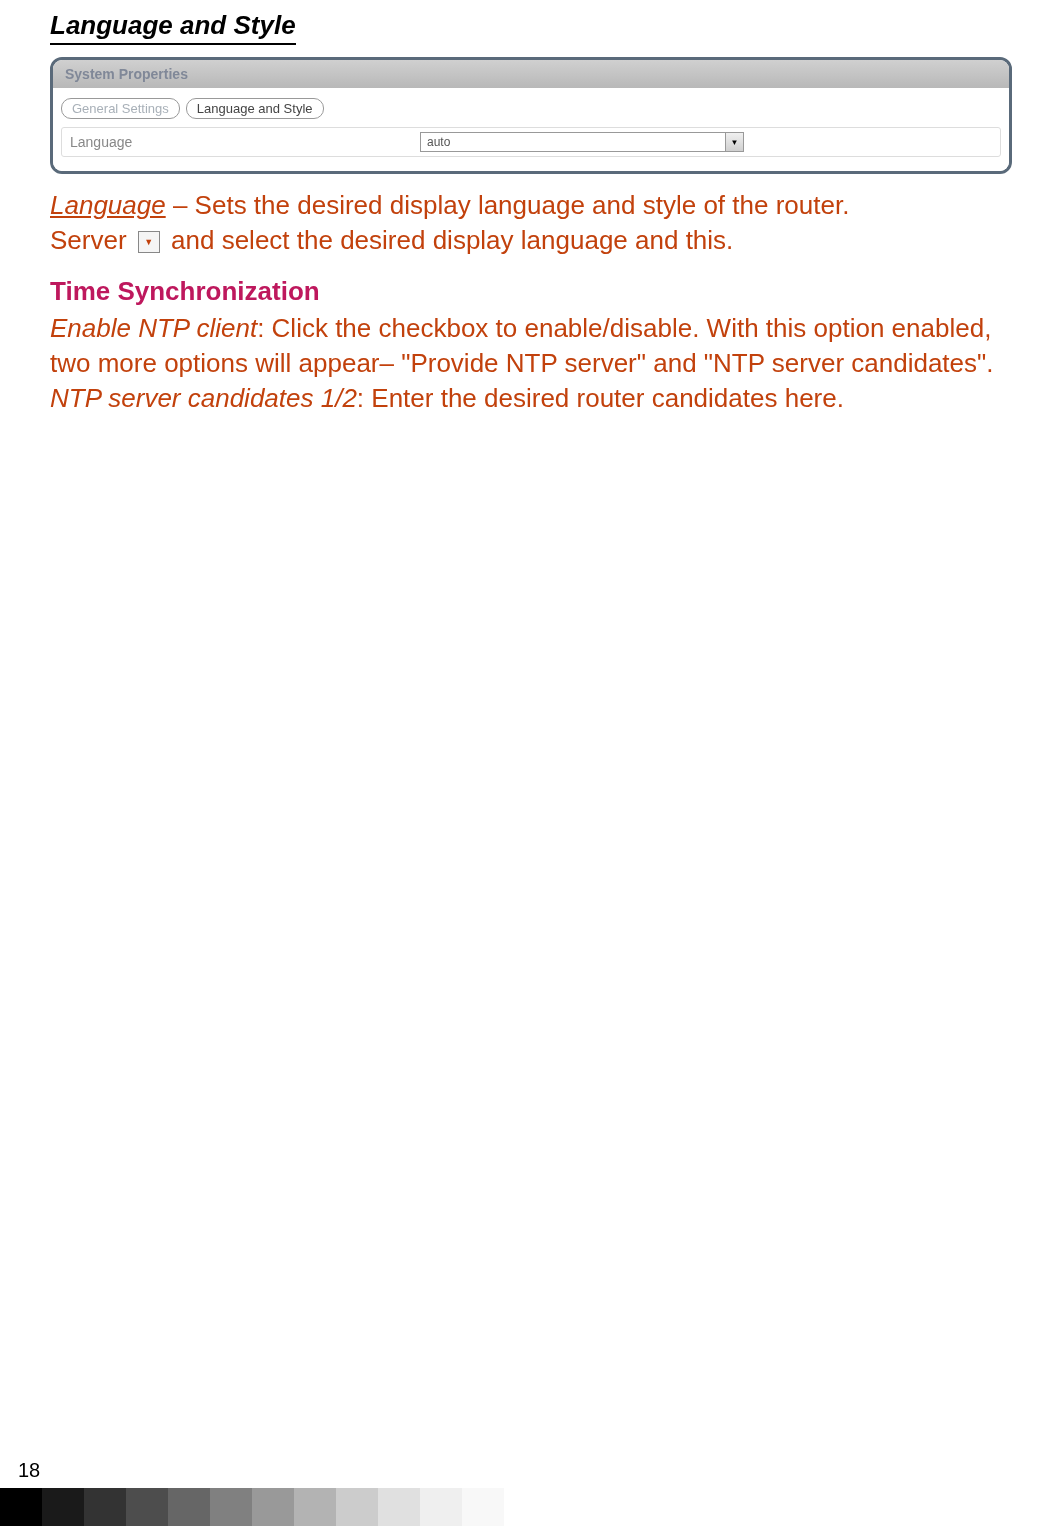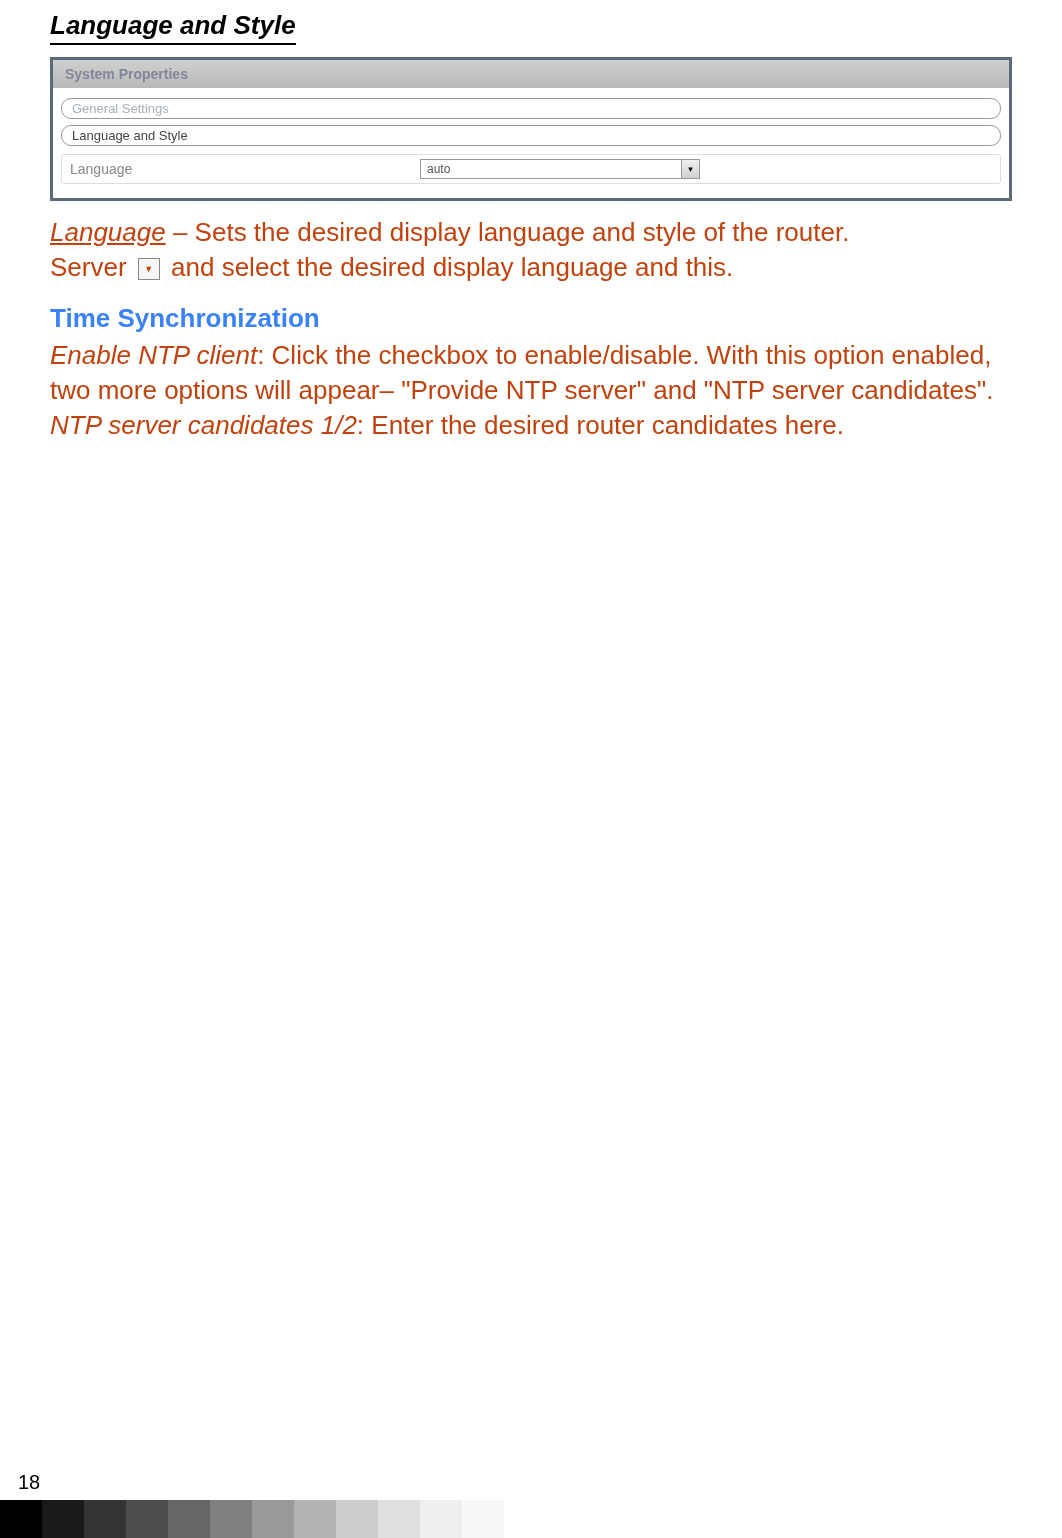--- a/index.html
+++ b/index.html
@@ -23,21 +23,21 @@
       font-style: italic;
       color: #000;
       margin-bottom: 8px;
       border-bottom: 2px solid #000;
       display: inline-block;
       padding-bottom: 2px;
     }
     
     .panel {
       border: 3px solid #5a6a7a;
-      border-radius: 0;
+      border-radius: 12px;
       overflow: hidden;
       margin-top: 4px;
       margin-bottom: 14px;
     }
     
     .panel-header {
       background: linear-gradient(to bottom, #d0d0d0, #b8b8b8);
       padding: 6px 12px;
       font-size: 14px;
       font-weight: bold;
@@ -46,21 +46,20 @@
     
     .panel-body {
       background: #ffffff;
       padding: 10px 8px 14px 8px;
     }
     
     .tabs {
       display: flex;
       gap: 6px;
       margin-bottom: 8px;
-      flex-direction: column;
     }
     
     .tab {
       border: 1px solid #999;
       border-radius: 10px;
       padding: 2px 10px;
       font-size: 13px;
       background: #fff;
       color: #444;
     }
@@ -82,21 +81,21 @@
       color: #888;
       font-size: 14px;
     }
     
     .select-wrap {
       display: flex;
       align-items: center;
       border: 1px solid #999;
       font-size: 12px;
       height: 20px;
-      width: 280px;
+      width: 324px;
       background: #fff;
     }
     
     .select-wrap .value {
       flex: 1;
       padding: 0 6px;
       color: #555;
     }
     
     .select-wrap .arrow {
@@ -135,28 +134,28 @@
       justify-content: center;
       font-size: 9px;
       vertical-align: middle;
       margin: 0 4px;
       background: #f5f5f5;
     }
     
     .subsection-title {
       font-size: 26px;
       font-weight: bold;
-      color: #3b82f6;
+      color: #be185d;
       margin-top: 16px;
       margin-bottom: 4px;
     }
     
     .footer {
       position: absolute;
-      bottom: 0;
+      bottom: 12px;
       left: 0;
       right: 0;
       height: 60px;
       padding-left: 46px;
     }
     
     .page-number {
       position: absolute;
       bottom: 44px;
       left: 18px;

